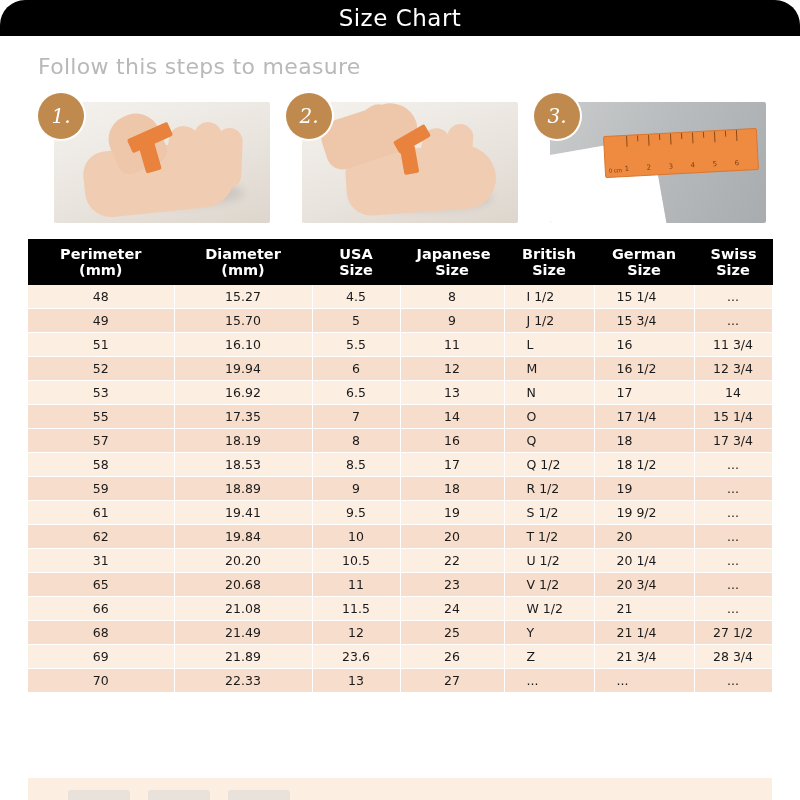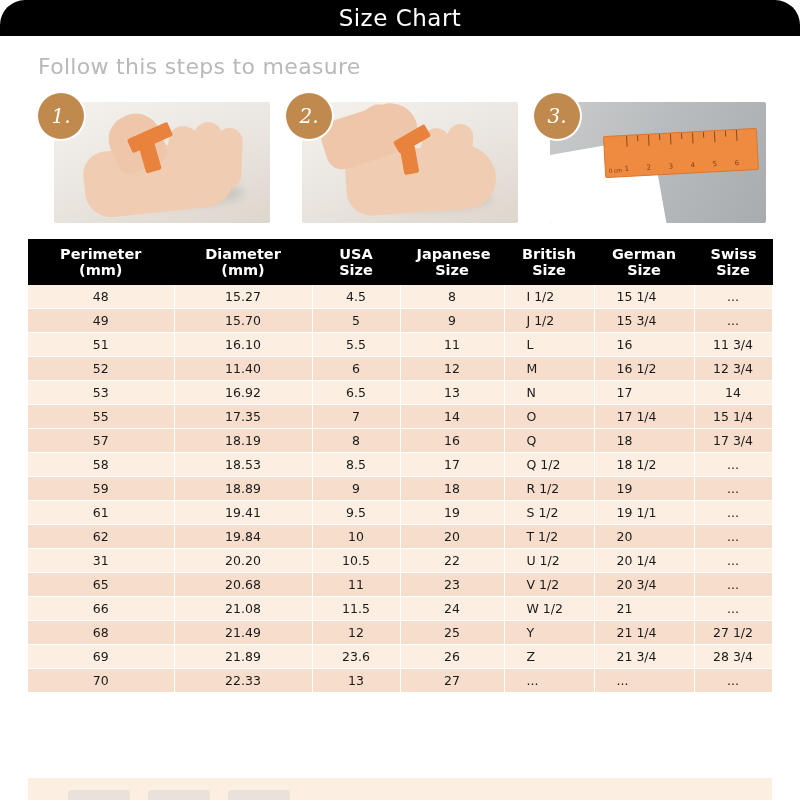--- a/index.html
+++ b/index.html
@@ -364,21 +364,21 @@
             <td>51</td>
             <td>16.10</td>
             <td>5.5</td>
             <td>11</td>
             <td class="col-brit">L</td>
             <td class="col-germ">16</td>
             <td>11 3/4</td>
           </tr>
           <tr class="row-b">
             <td>52</td>
-            <td>11.40</td>
+            <td>19.94</td>
             <td>6</td>
             <td>12</td>
             <td class="col-brit">M</td>
             <td class="col-germ">16 1/2</td>
             <td>12 3/4</td>
           </tr>
           <tr class="row-a">
             <td>53</td>
             <td>16.92</td>
             <td>6.5</td>
@@ -422,21 +422,21 @@
             <td class="col-brit">R 1/2</td>
             <td class="col-germ">19</td>
             <td>...</td>
           </tr>
           <tr class="row-a">
             <td>61</td>
             <td>19.41</td>
             <td>9.5</td>
             <td>19</td>
             <td class="col-brit">S 1/2</td>
-            <td class="col-germ">19 1/1</td>
+            <td class="col-germ">19 9/2</td>
             <td>...</td>
           </tr>
           <tr class="row-b">
             <td>62</td>
             <td>19.84</td>
             <td>10</td>
             <td>20</td>
             <td class="col-brit">T 1/2</td>
             <td class="col-germ">20</td>
             <td>...</td>

